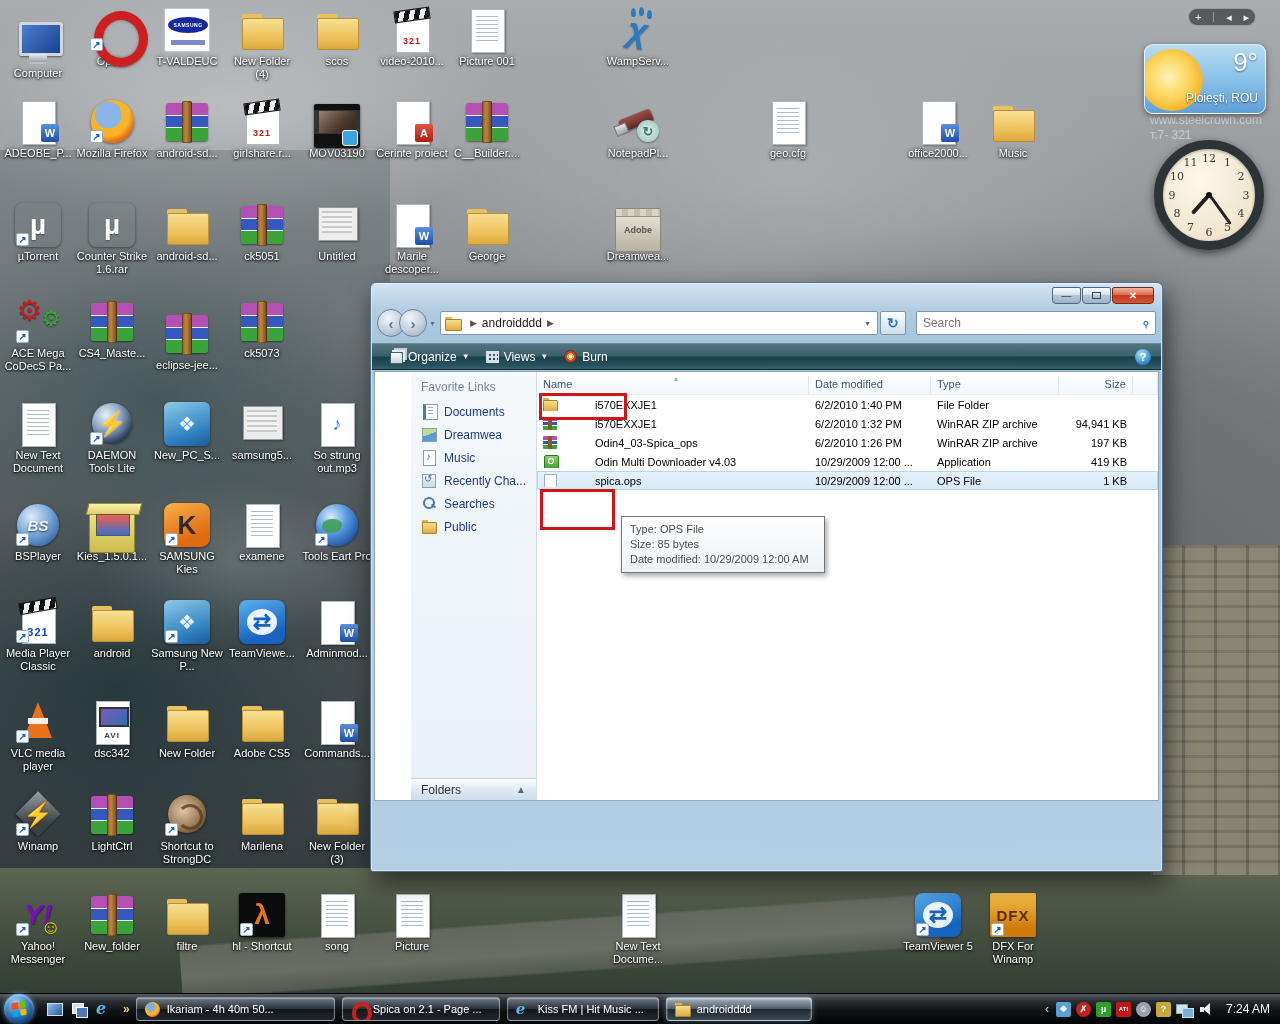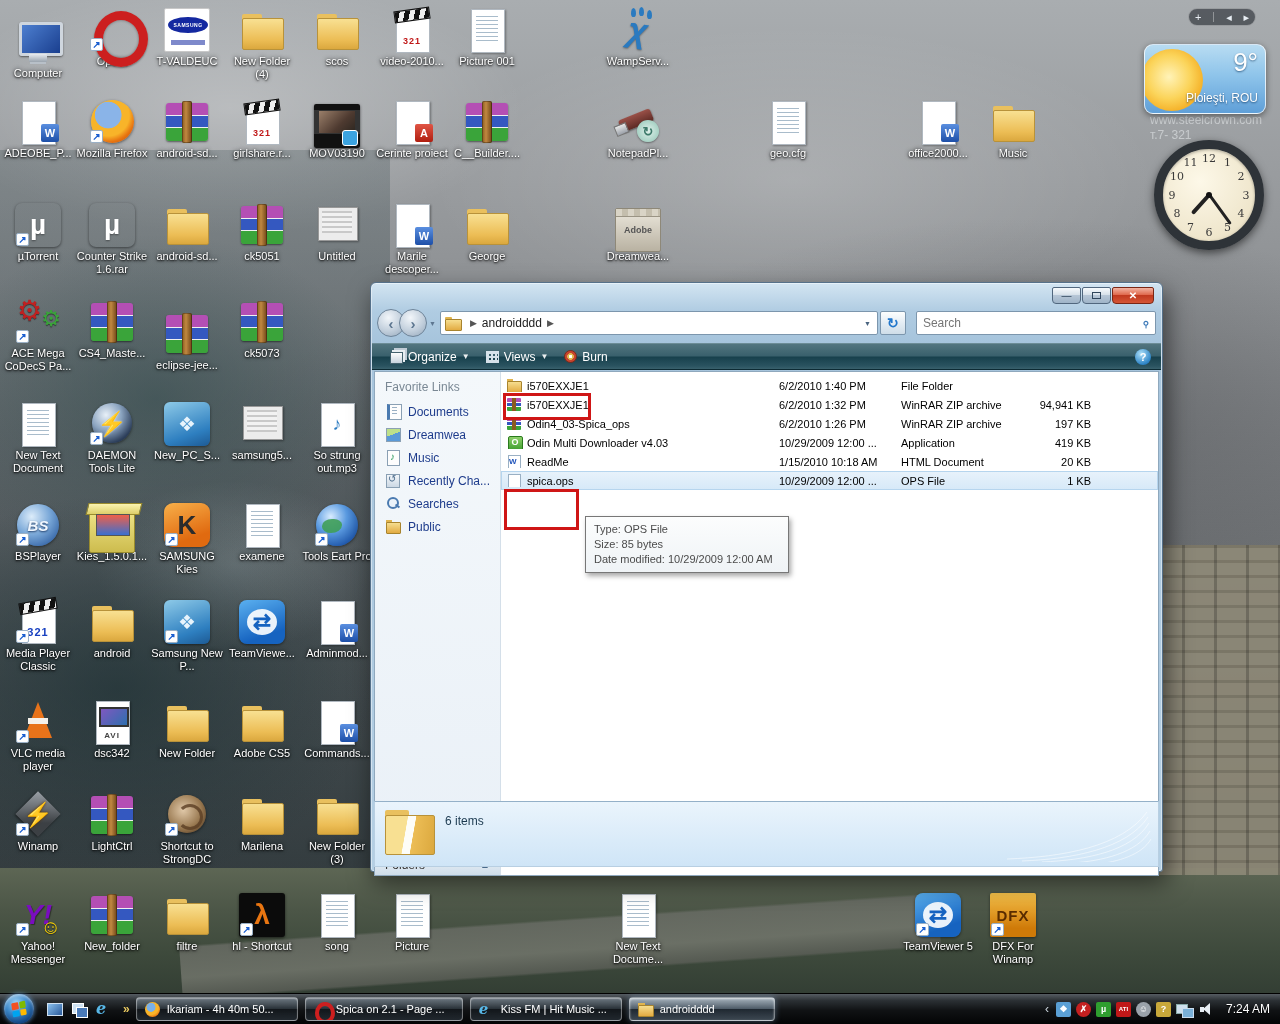--- a/index.html
+++ b/index.html
@@ -173,21 +173,21 @@
   .toolbar { position:absolute; left:1px; top:60px; right:1px; height:27px;
     background:linear-gradient(180deg,#52757f 0%, #39606c 48%, #17404c 52%, #2a5360 88%, #39616d 100%);
     border-top:1px solid #6c8c96; border-bottom:1px solid #0d2b34; display:flex; align-items:center; padding:0 10px; color:#fff; font-size:12px; }
   .tbitem { display:flex; align-items:center; gap:5px; padding:3px 8px; border-radius:3px; }
   .tbcaret { font-size:8px; opacity:.9; }
   .tb-organize-ic { width:13px; height:12px; background:linear-gradient(#fdfdfd,#c8d4de); border:1px solid #44626e; box-shadow:2px -2px 0 #e8eef2, 4px -4px 0 #c0ccd6; margin-top:3px; }
   .tb-views-ic { width:13px; height:12px; background:repeating-linear-gradient(0deg,#dfeaf2 0 2px, transparent 2px 4px), repeating-linear-gradient(90deg,#dfeaf2 0 2px, transparent 2px 4px); border:1px solid #dfeaf2; opacity:.95; }
   .tb-burn-ic { width:13px; height:13px; border-radius:50%; background:radial-gradient(circle, #fff 0 18%, #e0b84e 22% 40%, #c8442e 45% 100%); border:1px solid #7a2a1a; }
   .tb-help { margin-left:auto; width:16px; height:16px; border-radius:50%; background:radial-gradient(circle at 38% 30%, #aee0f8, #2f86c8 70%, #1a5f9a); color:#fff; font-size:11px; font-weight:bold; display:flex; align-items:center; justify-content:center; }
 
-  .content { position:absolute; left:3px; top:88px; right:3px; height:505px; background:#fff; border:1px solid #8fa8bd; display:flex; }
+  .content { position:absolute; left:3px; top:88px; right:3px; height:430px; background:#fff; border:1px solid #8fa8bd; display:flex;padding-left:36px; }
   .sidebar { width:126px; background:linear-gradient(180deg,#f4f8fb,#e9f0f7); border-right:1px solid #d4dfe9; position:relative; }
   .sb-title { color:#7a8894; font-size:12px; padding:8px 0 6px 10px; }
   .sb-item { display:flex; align-items:center; gap:7px; padding:4px 0 4px 10px; font-size:12px; color:#1e3c8c; cursor:pointer; }
   .sbic { width:16px; height:15px; position:relative; flex:0 0 16px; }
   .sb-doc::before { content:""; position:absolute; left:2px; top:0; width:11px; height:14px; background:#fdfdfd; border:1px solid #8aa0b4; border-left:3px solid #4a7ab0; }
   .sb-doc::after { content:""; position:absolute; left:7px; top:3px; width:5px; height:8px; background:repeating-linear-gradient(180deg,#9ab0c4 0 1px, transparent 1px 3px); }
   .sb-pic::before { content:""; position:absolute; left:1px; top:1px; width:13px; height:12px; background:linear-gradient(160deg,#bde08a 0 45%, #5a9ad8 45%); border:1px solid #8aa0b4; }
   .sb-mus::before { content:""; position:absolute; left:2px; top:0; width:11px; height:14px; background:#fdfdfd; border:1px solid #8aa0b4; }
   .sb-mus::after { content:"♪"; position:absolute; left:5px; top:1px; font-size:10px; color:#2a9a5a; }
   .sb-rec::before { content:""; position:absolute; left:1px; top:1px; width:12px; height:12px; background:linear-gradient(#f2f6fa,#ccd8e4); border:1px solid #8aa0b4; }
@@ -199,21 +199,21 @@
   .folders-bar { position:absolute; left:0; bottom:0; width:100%; height:22px; background:linear-gradient(#fdfdfe,#dfe9f2 50%,#cfdde9); border-top:1px solid #c6d4e0; display:flex; align-items:center; justify-content:space-between; padding:0 10px; font-size:12px; color:#333; }
   .folders-bar .chev { color:#4a6a8a; font-size:10px; }
 
   .listpane { flex:1; position:relative; padding-top:4px; }
   .lheader { display:flex; height:19px; border-bottom:1px solid #e4edf5; font-size:11px; color:#38597a; }
   .lh { padding:2px 6px; border-right:1px solid #dce7f0; background:linear-gradient(#fdfeff,#f2f8fd); position:relative; }
   .lh .sort { position:absolute; left:50%; top:-1px; font-size:7px; color:#90b4d4; }
   .c-name { width:272px; } .c-date { width:122px; } .c-type { width:128px; } .c-size { width:74px; text-align:right; } .c-fill { flex:1; }
   .frow { display:flex; height:19px; align-items:center; font-size:11px; color:#000; position:relative; }
   .frow.sel { background:linear-gradient(#e8f2fb,#d6e9f8); box-shadow:inset 0 0 0 1px #b6d5ee; }
-  .fcell { padding:0 6px; white-space:nowrap; overflow:hidden; }
+  .fcell { padding:0 6px; white-space:nowrap; overflow:hidden;gap:32px; }
   .fic { width:15px; height:13px; position:relative; display:inline-block; vertical-align:-2px; margin-right:5px; flex:0 0 15px; }
   .nameflex { display:flex; align-items:center; }
   .f-folder::before { content:""; position:absolute; left:0; top:0; width:6px; height:3px; background:#e0b44e; }
   .f-folder::after { content:""; position:absolute; left:0; top:2px; width:13px; height:10px; background:linear-gradient(#f6dd8e,#e2ab42); border:1px solid #a8842e; border-radius:1px; }
   .f-rar::before { content:""; position:absolute; left:0; top:0; width:14px; height:13px; border-radius:1px;
     background:linear-gradient(180deg,#b44fb4 0 30%, #fff 30% 36%, #3458c0 36% 63%, #fff 63% 69%, #3aa43a 69% 100%); }
   .f-rar::after { content:""; position:absolute; left:5px; top:-1px; width:4px; height:15px; background:#8a5a20; }
   .f-odin::before { content:""; position:absolute; left:1px; top:0; width:13px; height:13px; background:linear-gradient(#8ed06a,#3f9e2f); border:1px solid #2a7a1e; border-radius:2px; }
   .f-odin::after { content:"O"; position:absolute; left:4.5px; top:0.5px; font-size:9px; font-weight:bold; color:#fff; }
   .f-word::before { content:""; position:absolute; left:1px; top:0; width:11px; height:13px; background:#fff; border:1px solid #9ab0c4; }
@@ -734,20 +734,27 @@
               <span class="sbic sb-pub"></span>
               <span>Public</span>
             </div>
           </div>
         <div class="folders-bar">
           <span>Folders</span>
           <span class="chev">▲</span>
         </div>
       </div>
       <div class="listpane">
+        <div class="lheader" id="lheader">
+            <div class="lh c-name">Name<span class="sort">▲</span></div>
+            <div class="lh c-date">Date modified</div>
+            <div class="lh c-type">Type</div>
+            <div class="lh c-size">Size</div>
+            <div class="lh c-fill"></div>
+          </div>
         <div id="lrows">
             <div class="frow">
               <div class="fcell c-name nameflex">
                 <span class="fic f-folder"></span>
                 <span>i570EXXJE1</span>
               </div>
               <div class="fcell c-date">6/2/2010 1:40 PM</div>
               <div class="fcell c-type">File Folder</div>
               <div class="fcell c-size"></div>
             </div>
@@ -771,80 +778,58 @@
             </div>
             <div class="frow">
               <div class="fcell c-name nameflex">
                 <span class="fic f-odin"></span>
                 <span>Odin Multi Downloader v4.03</span>
               </div>
               <div class="fcell c-date">10/29/2009 12:00 ...</div>
               <div class="fcell c-type">Application</div>
               <div class="fcell c-size">419 KB</div>
             </div>
-            <div class="frow">
-              <div class="fcell c-name nameflex">
-                <span class="fic f-word"></span>
-                <span>ReadMe</span>
-              </div>
-              <div class="fcell c-date">1/15/2010 10:18 AM</div>
-              <div class="fcell c-type">HTML Document</div>
-              <div class="fcell c-size">20 KB</div>
-            </div>
             <div class="frow sel">
               <div class="fcell c-name nameflex">
                 <span class="fic f-page"></span>
                 <span>spica.ops</span>
               </div>
               <div class="fcell c-date">10/29/2009 12:00 ...</div>
               <div class="fcell c-type">OPS File</div>
               <div class="fcell c-size">1 KB</div>
             </div>
           </div>
         <div class="redbox box1"></div>
         <div class="redbox box2"></div>
         <div class="tooltip">
           <div>Type: OPS File</div>
           <div>Size: 85 bytes</div>
           <div>Date modified: 10/29/2009 12:00 AM</div>
         </div>
       </div>
     </div>
-    <div class="details">
-      <div class="bigfolder"></div>
-      <div class="itemcount">6 items</div>
-      <svg class="swirl" width="150" height="55" viewBox="0 0 150 55">
-        <g fill="none" stroke="#ffffff" stroke-opacity="0.65">
-          <path d="M145,5 C120,40 60,50 5,52"></path>
-            <path d="M146,10 C125,42 70,52 20,54"></path>
-          <path d="M147,16 C130,44 85,53 40,55"></path>
-            <path d="M148,24 C135,46 100,54 70,56"></path>
-          <path d="M149,32 C140,48 115,55 95,57"></path>
-        </g>
-      </svg>
-    </div>
   </div>
 
   <div id="taskbar">
     <div id="orb">
         <div class="flag">
           <span></span>
           <span></span>
           <span></span>
           <span></span>
         </div>
       </div>
     <div class="ql">
       <span class="qlic q-desk"></span>
       <span class="qlic q-switch"></span>
       <span class="qlic q-ie">e</span>
       <span class="more">»</span>
     </div>
     <div id="tbuttons" style="display:flex;align-items:center;">
-        <div class="tbtn" style="width: 162px; align-items: center;">
+        <div class="tbtn" style="width: 199px; align-items: center;">
           <span class="tico t-firefox"></span>
           <span>Ikariam - 4h 40m 50...</span>
         </div>
         <div class="tbtn" style="width: 158px;">
           <span class="tico t-opera"></span>
           <span>Spica on 2.1 - Page ...</span>
         </div>
         <div class="tbtn" style="width: 152px;">
           <span class="tico t-ie">e</span>
           <span>Kiss FM | Hit Music ...</span>

